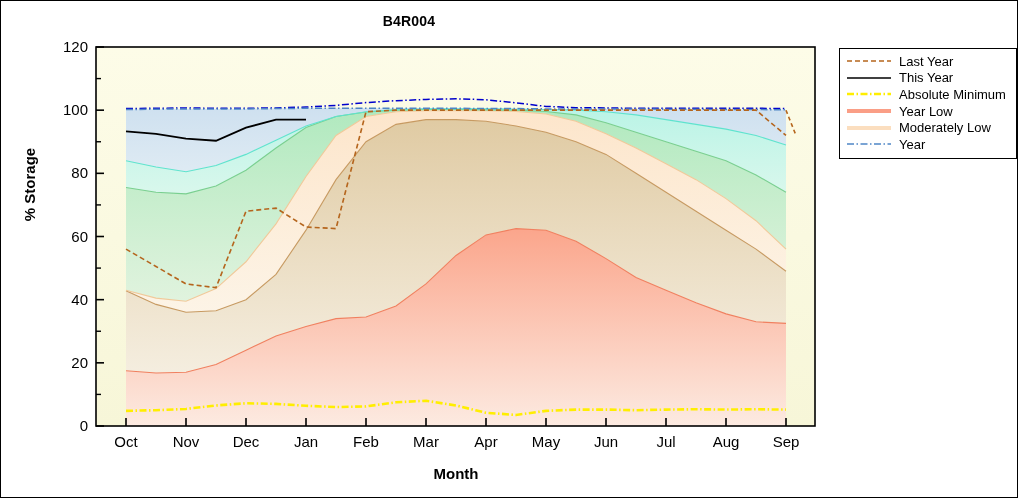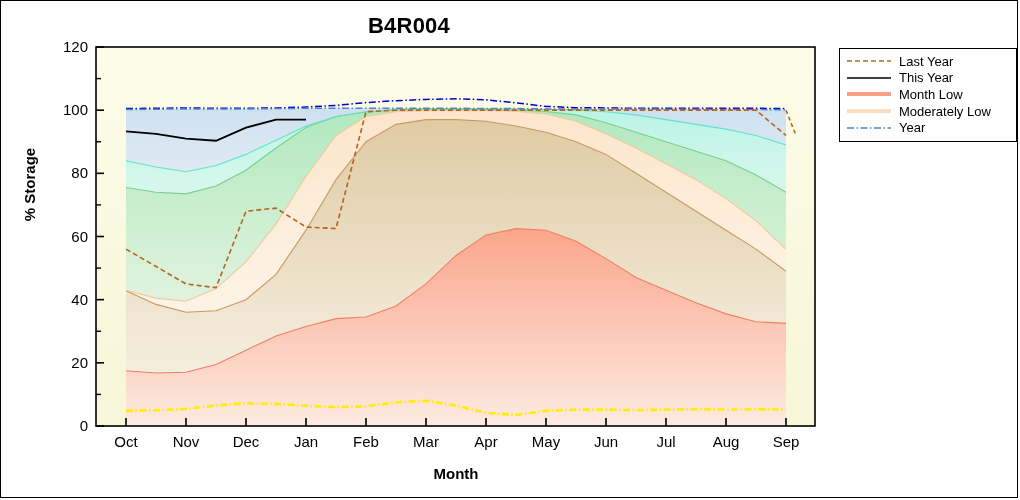--- a/index.html
+++ b/index.html
@@ -12,21 +12,21 @@
   #frame{
     position:relative;
     width:1018px;height:498px;
     border:1px solid #000000;
     box-sizing:border-box;
     background:#ffffff;
   }
   #chart-title{
     position:absolute;left:0;top:12px;width:816px;
     text-align:center;
-    font-size:22px;font-weight:bold;color:#000000;
+    font-size:14px;font-weight:bold;color:#000000;
     letter-spacing:0.2px;
   }
   #ylabel{
     position:absolute;
     left:-52px;top:175px;width:160px;
     transform:rotate(-90deg);
     text-align:center;
     font-size:15px;font-weight:bold;color:#000000;
   }
   #xlabel{
@@ -186,24 +186,32 @@
         <span class="legend-swatch">
           <svg width="46" height="12">
             <line x1="1" y1="6" x2="45" y2="6" stroke="#000000" stroke-width="1.6"></line>
           </svg>
         </span>
         <span class="legend-label">This Year</span>
       </div>
       <div class="legend-row">
         <span class="legend-swatch">
           <svg width="46" height="12">
+            <line x1="1" y1="6" x2="45" y2="6" stroke="#ffee00" stroke-width="2.4" stroke-dasharray="7,2.5,1.5,2.5"></line>
+          </svg>
+        </span>
+        <span class="legend-label">Absolute Minimum</span>
+      </div>
+      <div class="legend-row">
+        <span class="legend-swatch">
+          <svg width="46" height="12">
             <line x1="1" y1="6" x2="45" y2="6" stroke="#fa8e72" stroke-width="4" opacity="0.85"></line>
           </svg>
         </span>
-        <span class="legend-label">Month Low</span>
+        <span class="legend-label">Year Low</span>
       </div>
       <div class="legend-row">
         <span class="legend-swatch">
           <svg width="46" height="12">
             <line x1="1" y1="6" x2="45" y2="6" stroke="#fbd9b4" stroke-width="4" opacity="0.85"></line>
           </svg>
         </span>
         <span class="legend-label">Moderately Low</span>
       </div>
       <div class="legend-row">

